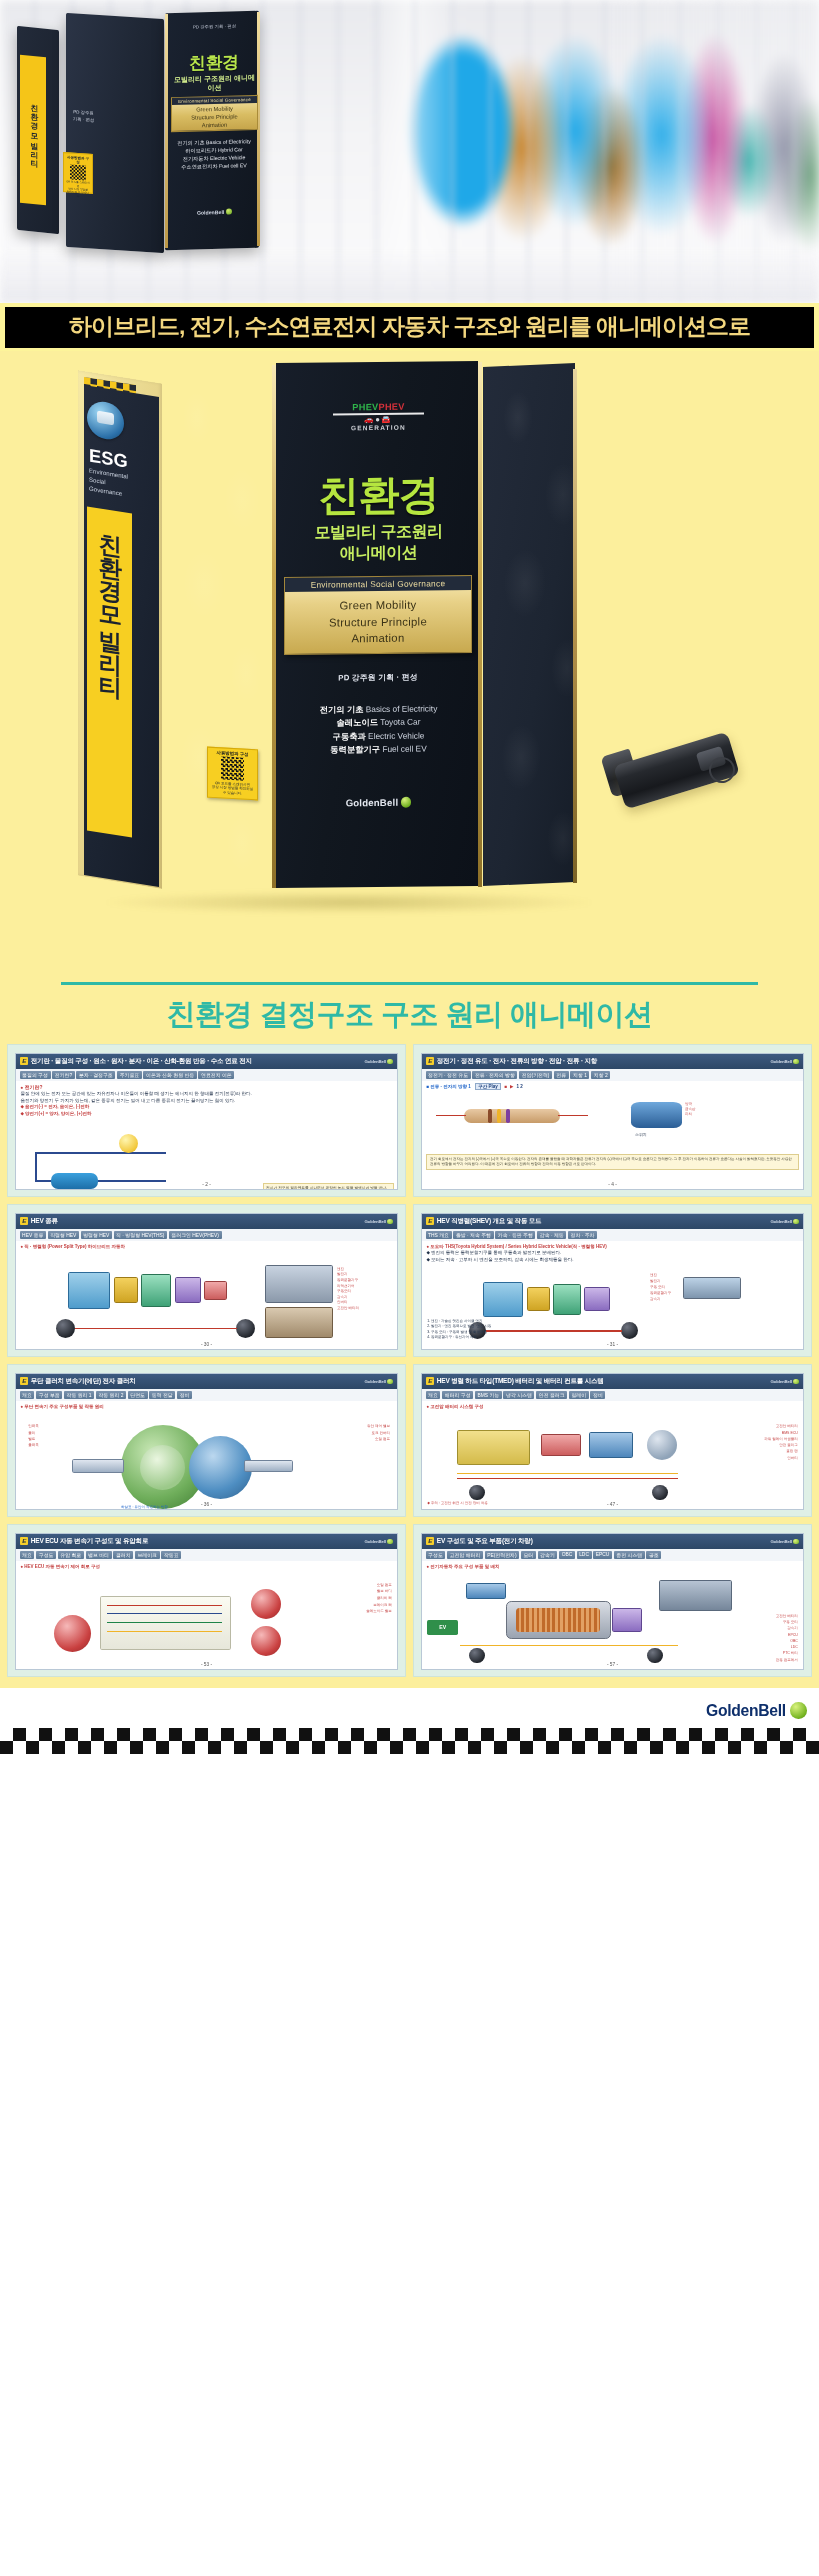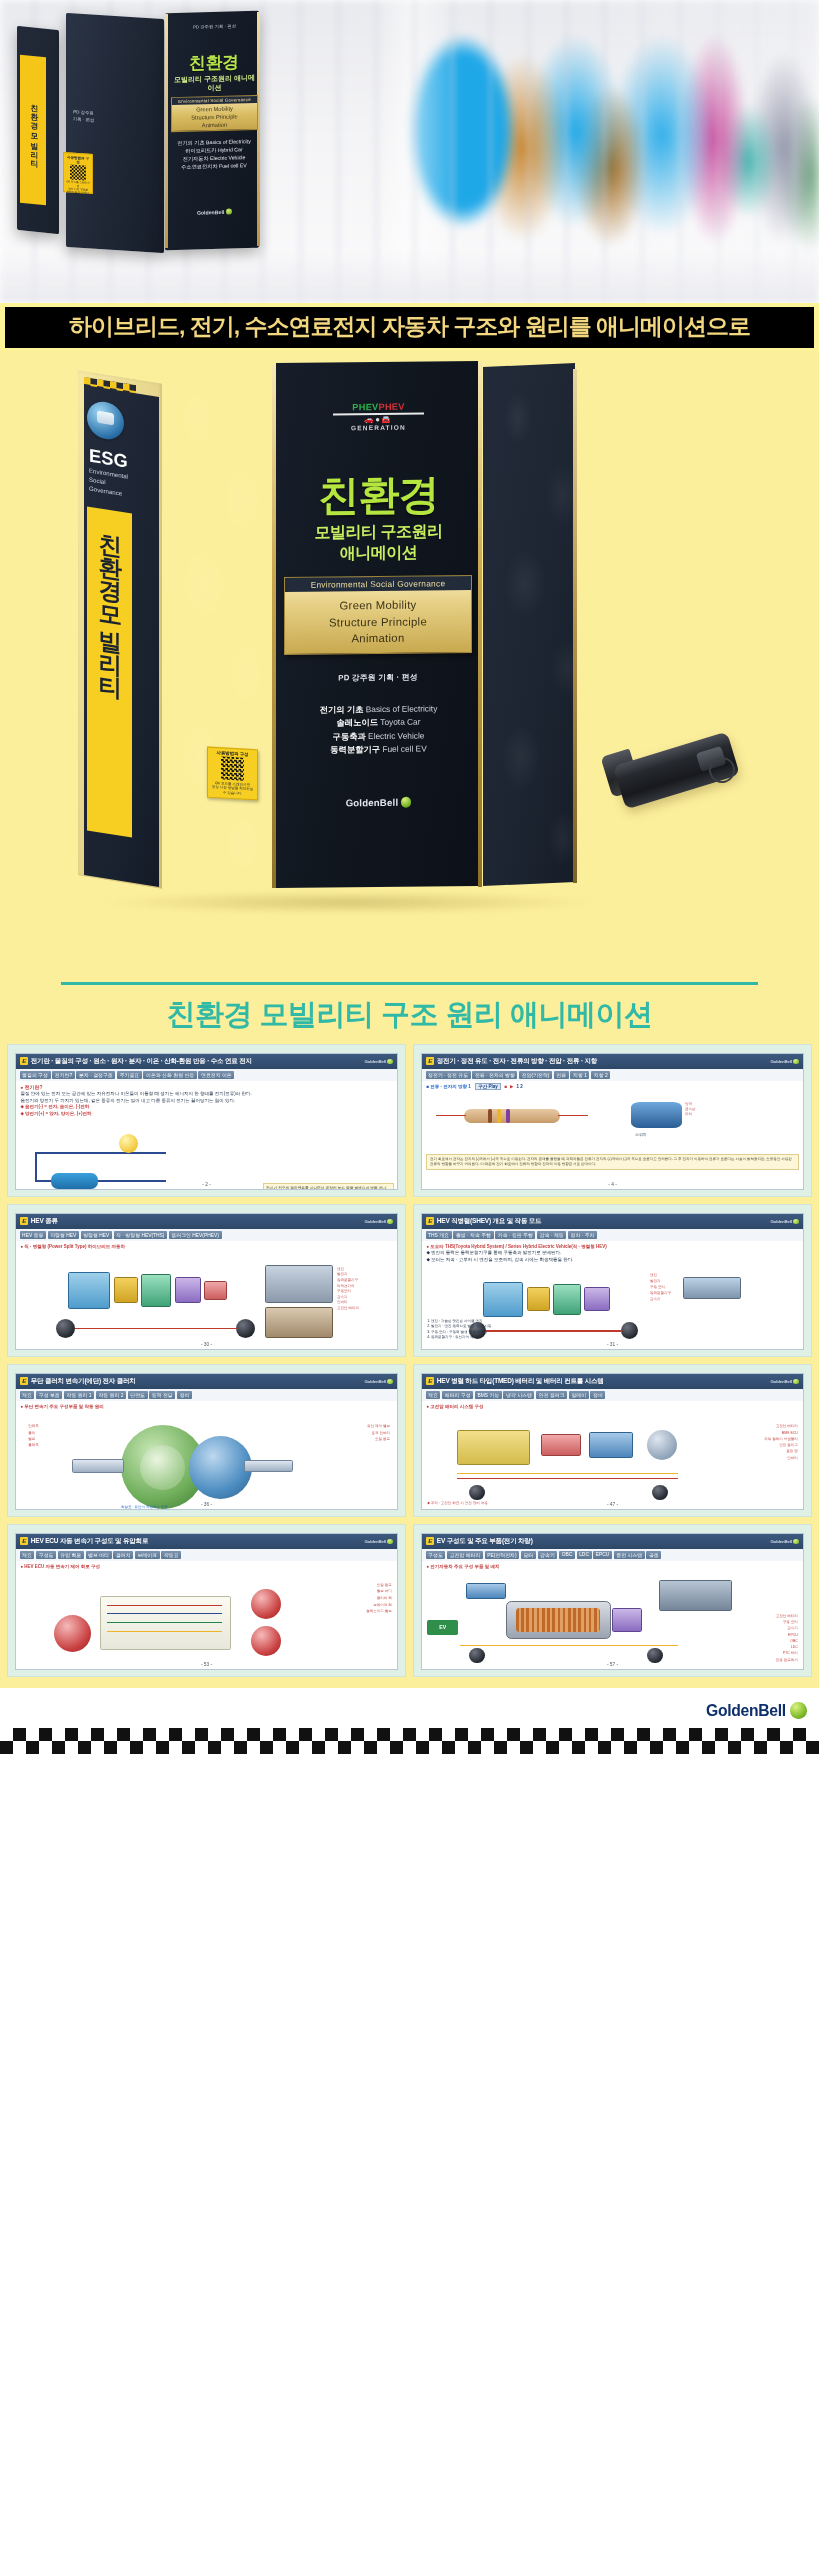--- a/index.html
+++ b/index.html
@@ -534,21 +534,21 @@
 
       <div class="usb">
         <div class="usb-cap"></div>
         <div class="usb-body"></div>
         <div class="usb-ring"></div>
       </div>
     </div>
 
     <div class="greenhead">
       <div class="rule"></div>
-      <h2>친환경 모빌리티 구조 원리 애니메이션</h2>
+      <h2>친환경 결정구조 구조 원리 애니메이션</h2>
     </div>
 
 
     <div class="grid">
 
       <div class="slide">
         <div class="slide-bg"></div>
         <div class="slide-inner">
           <div class="s-head">
             <span class="ttl">

